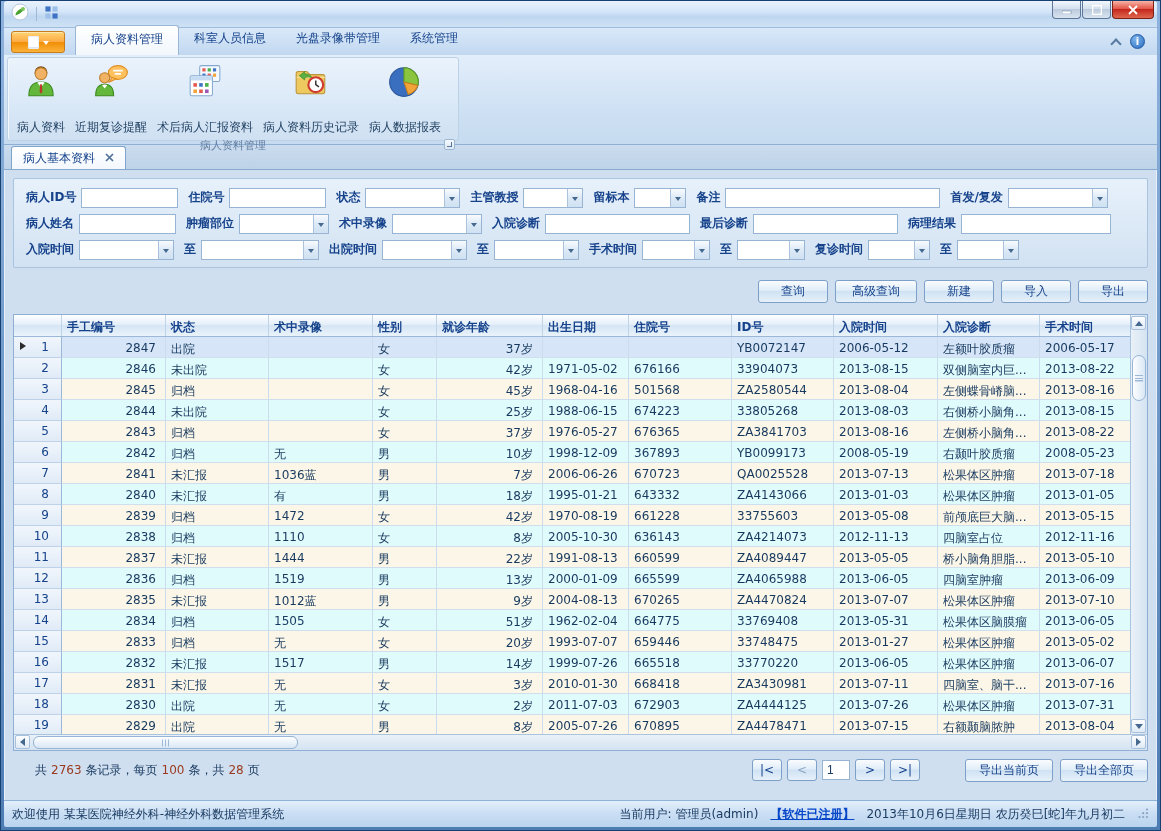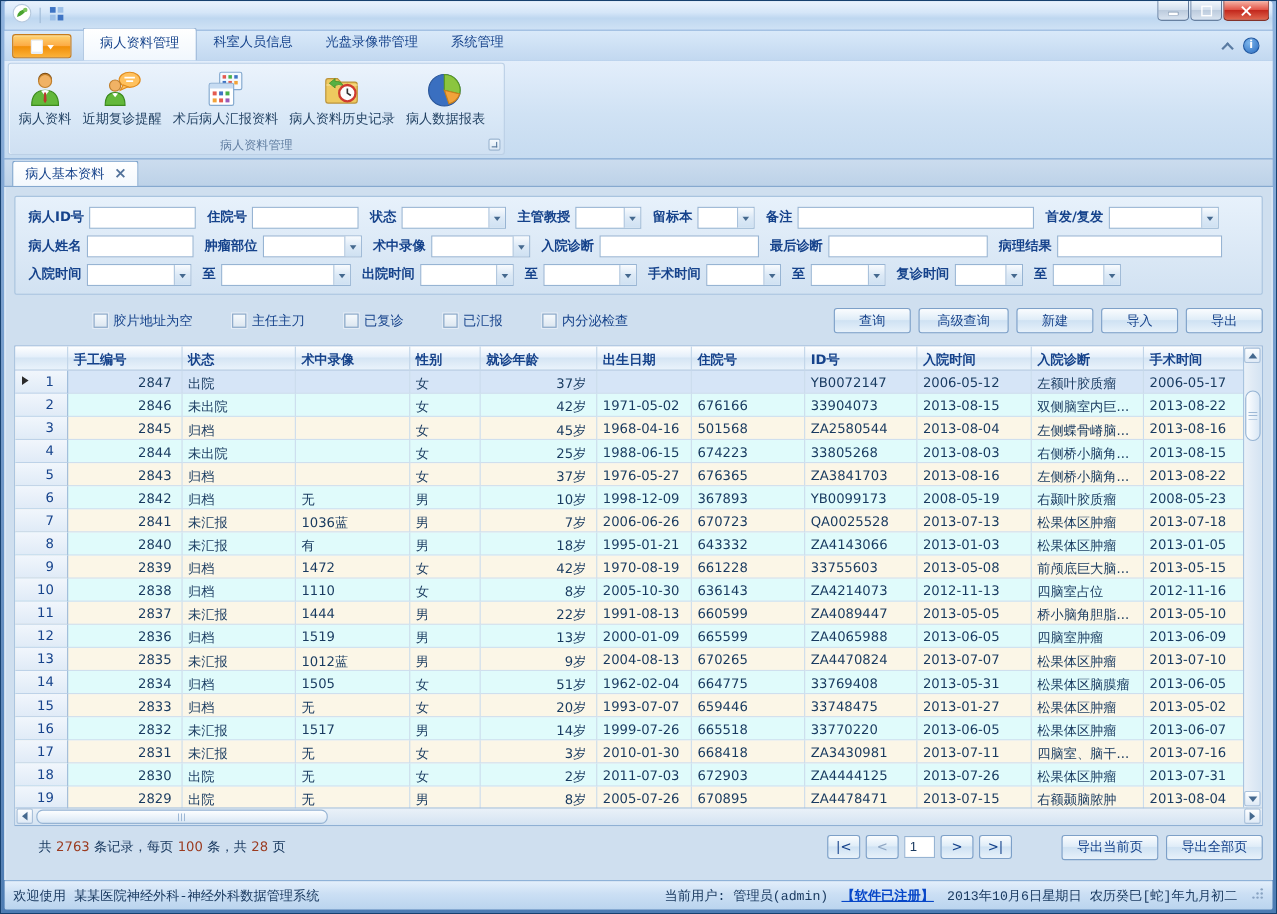--- a/index.html
+++ b/index.html
@@ -28,21 +28,21 @@
   .rtab.active{background:linear-gradient(#ffffff,#f1f7fd);border:1px solid #9ab6d6;border-bottom:none;border-radius:3px 3px 0 0;padding-bottom:7px;}
   .tabrow-right{margin-left:auto;display:flex;align-items:center;gap:10px;padding-right:12px;margin-bottom:6px;}
   .chev{width:8px;height:8px;border-top:2px solid #5a7ba2;border-left:2px solid #5a7ba2;transform:rotate(45deg);margin-top:4px;}
   .infoi{width:15px;height:15px;border-radius:50%;background:radial-gradient(circle at 35% 30%,#7db6ec,#2a6cc0);
          color:#fff;font-size:10px;font-weight:bold;display:flex;align-items:center;justify-content:center;border:1px solid #1f57a0;}
   
   .ribbon{height:90px;background:linear-gradient(#e3eefb,#d0e2f4 55%,#c6dbf0);border-bottom:1px solid #8fb0d4;padding:2px 3px;}
   .rgroup{width:452px;height:84px;border:1px solid #bcd0e6;border-radius:3px;
           background:linear-gradient(#ebf3fc,#d9e8f7 60%,#cfe0f2);position:relative;display:flex;flex-direction:column;box-shadow:1px 0 0 #f3f8fd inset;}
   .rbtns{flex:1;display:flex;align-items:flex-start;padding:3px 2px 0 4px;}
-  .rbtn{display:flex;flex-direction:column;align-items:center;padding:2px 5px;border-radius:3px;}
+  .rbtn{display:flex;flex-direction:column;align-items:center;padding:2px 5px;border-radius:3px;gap:19px;}
   .ricon{width:36px;height:36px;}
   .ricon svg{width:100%;height:100%;}
   .rlabel{font-size:12px;color:#1d3d5f;margin-top:1px;white-space:nowrap;}
   .rgroup-footer{height:17px;display:flex;align-items:center;justify-content:center;font-size:11px;color:#617ea1;position:relative;}
   .launcher{position:absolute;right:3px;bottom:3px;width:11px;height:11px;border:1px solid #9fb8d2;border-radius:2px;
             background:linear-gradient(#f4f9fd,#dce8f4);display:flex;align-items:center;justify-content:center;}
   .launcher i{display:block;width:5px;height:5px;border-right:1px solid #55779c;border-bottom:1px solid #55779c;}
   
   .docbar{height:25px;background:linear-gradient(#cbdcee,#bdd2e8);display:flex;align-items:flex-end;padding-left:7px;border-bottom:1px solid #86a9cf;}
   .doctab{height:23px;background:linear-gradient(#ffffff,#f3f8fd);border:1px solid #7fa5cd;border-bottom:none;border-radius:3px 3px 0 0;
@@ -105,21 +105,21 @@
   .summary .num{color:#9b3a1f;}
   .pager{margin-left:auto;display:flex;align-items:center;gap:5px;}
   .pgb{width:30px;height:22px;border:1px solid #7da0c8;border-radius:3px;color:#15428b;font-size:12px;
        background:linear-gradient(#fafcfe,#e0edf8 45%,#cfe2f3 50%,#e7f1fa);font-family:inherit;}
   .pgb.dim{color:#8fa7c4;}
   .pginput{width:28px;height:20px;border:1px solid #97b4d3;font-size:12px;padding:0 4px;color:#1b3b61;}
   .expgrp{display:flex;gap:7px;margin-left:40px;}
   .exp{min-width:88px;}
   
   .statusbar{height:27px;background:linear-gradient(#e4effb,#cbdff4 45%,#bad4ee);border-top:1px solid #8fb2d8;
-             display:flex;align-items:center;font-size:12px;color:#1b3b61;padding:0 8px;border-radius:0 0 2px 2px;font-family:Liberation Mono, monospace;}
+             display:flex;align-items:center;font-size:12px;color:#1b3b61;padding:0 8px;border-radius:0 0 2px 2px;}
   .sb-right{margin-left:auto;display:flex;align-items:center;gap:12px;}
   .license{color:#0646c8;text-decoration:underline;font-weight:bold;}
 </style>
 </head>
 <body>
 
 <div class="window">
 
   <div class="titlebar">
     <div class="tb-left">
@@ -369,42 +369,20 @@
           <div class="combo" style="width:62px">
             <span class="cface"></span>
             <span class="cbtn">
               <i class="tri"></i>
             </span>
           </div>
         </div>
       </div>
 
     <div class="toolsrow">
-      <div class="checks">
-          <label class="chk">
-            <span class="box"></span>
-            <span>胶片地址为空</span>
-          </label>
-          <label class="chk">
-            <span class="box"></span>
-            <span>主任主刀</span>
-          </label>
-          <label class="chk">
-            <span class="box"></span>
-            <span>已复诊</span>
-          </label>
-          <label class="chk">
-            <span class="box"></span>
-            <span>已汇报</span>
-          </label>
-          <label class="chk">
-            <span class="box"></span>
-            <span>内分泌检查</span>
-          </label>
-        </div>
       <div class="actions">
           <button class="act" style="">查询</button>
           <button class="act" style="min-width:82px">高级查询</button>
           <button class="act" style="">新建</button>
           <button class="act" style="">导入</button>
           <button class="act" style="">导出</button>
         </div>
     </div>
 
     <div class="grid">

